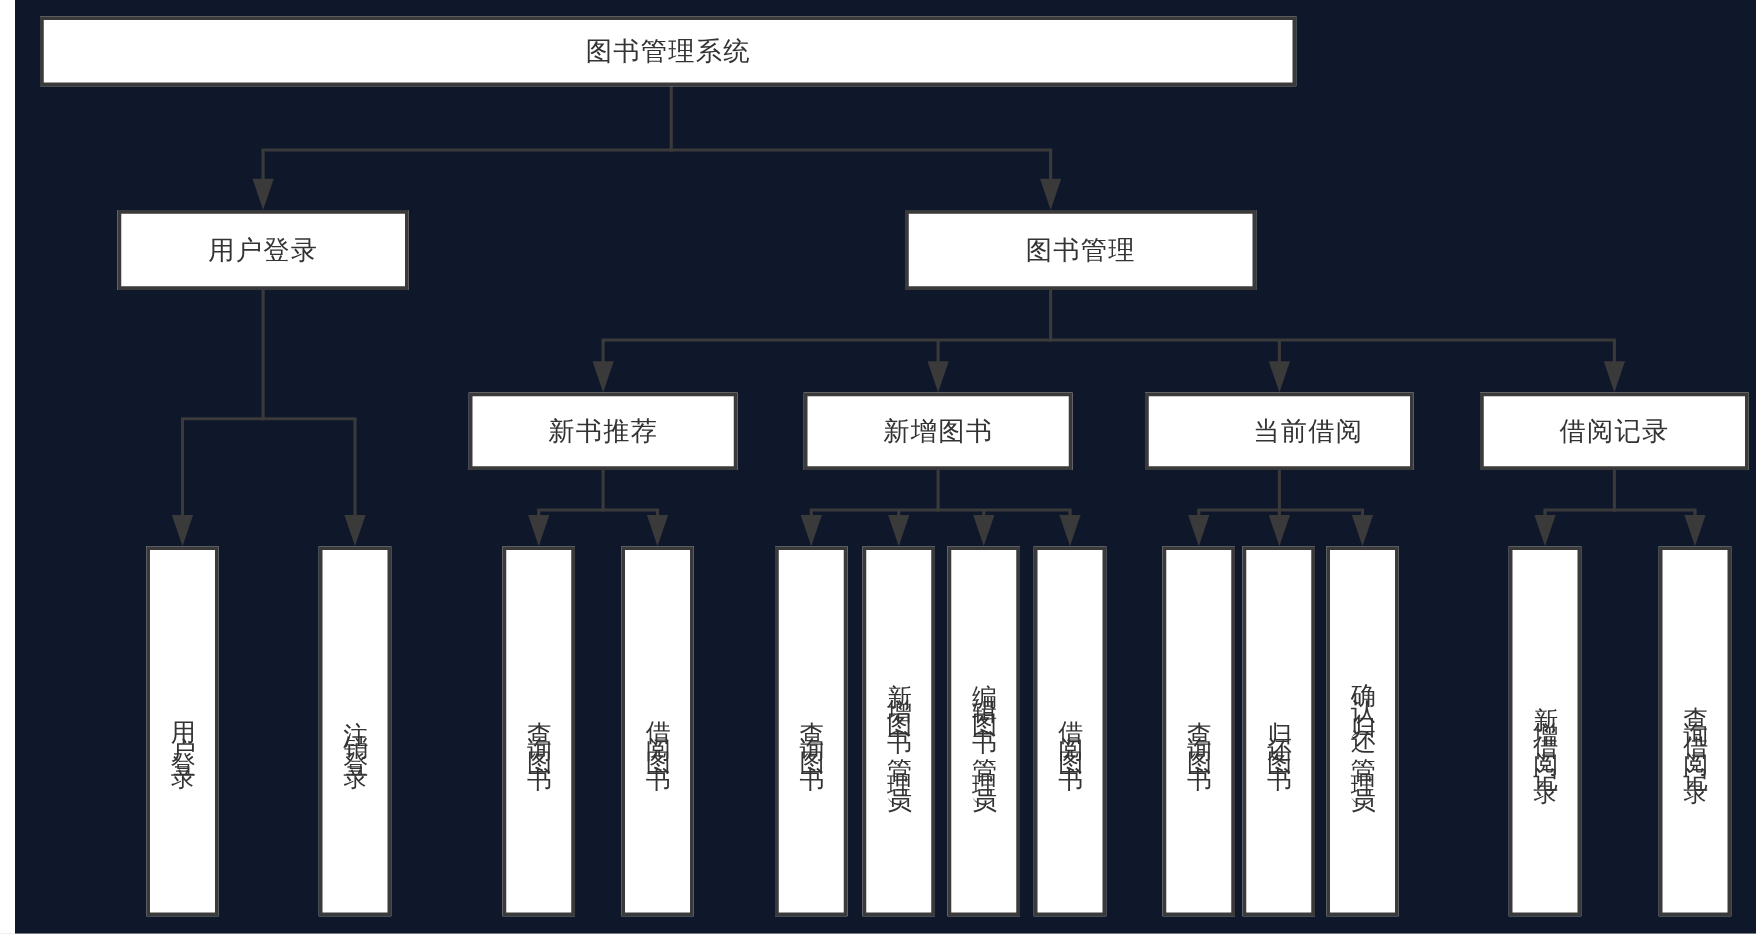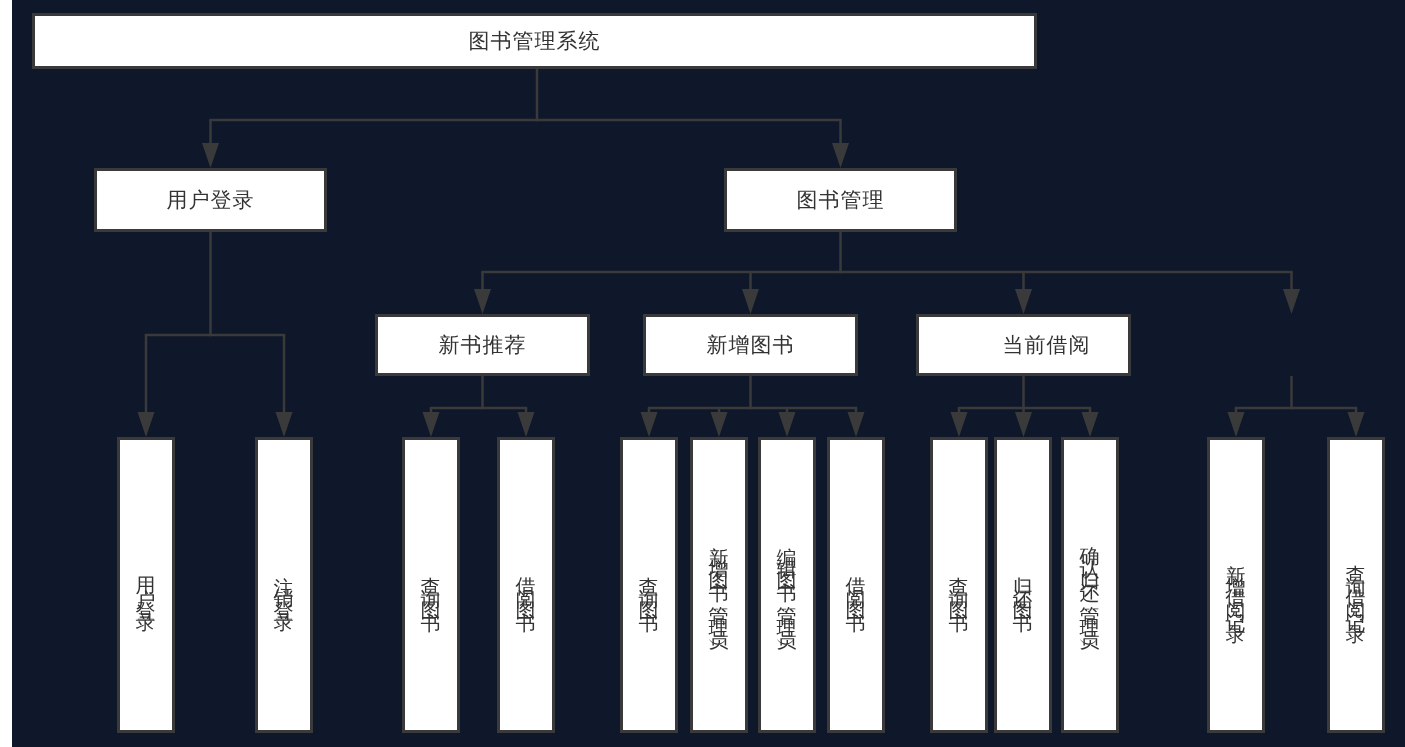--- a/index.html
+++ b/index.html
@@ -45,21 +45,21 @@
     text-orientation: mixed;
     font-size: 20px;
     line-height: 1;
     letter-spacing: 12px;
     white-space: nowrap;
   }
   
   #root          { left: 20px;   top: 13px;  width: 1005px; height: 56px; }
   
   #user-login    { left: 82px;   top: 168px; width: 233px;  height: 64px; }
-  #book-mgmt     { left: 712px;  top: 168px; width: 233px;  height: 64px; }
+  #book-mgmt     { left: 712px;  top: 168px; width: 281px;  height: 64px; }
   
   .l3            { top: 314px; width: 215px; height: 62px; }
   #new-book      { left: 363px; }
   #book-borrow   { left: 631px; }
   #current-borrow{ left: 904px; padding-left: 46px; }
   #borrow-record { left: 1172px; }
   
   .leaf          { top: 437px; width: 58px; height: 296px; }
   #leaf-user-login { left: 105px; }
   #leaf-logout     { left: 243px; }
@@ -158,20 +158,21 @@
   </svg>
 
   <div class="box h-box" id="root">图书管理系统</div>
 
   <div class="box h-box" id="user-login">用户登录</div>
   <div class="box h-box" id="book-mgmt">图书管理</div>
 
   <div class="box h-box l3" id="new-book">新书推荐</div>
   <div class="box h-box l3" id="book-borrow">新增图书</div>
   <div class="box h-box l3" id="current-borrow">当前借阅</div>
+  <div class="box h-box l3" id="borrow-record">借阅记录</div>
 
   <div class="box v-box leaf" id="leaf-user-login">用户登录</div>
   <div class="box v-box leaf" id="leaf-logout">注销登录</div>
   <div class="box v-box leaf" id="nb-query">查询图书</div>
   <div class="box v-box leaf" id="nb-borrow">借阅图书</div>
   <div class="box v-box leaf" id="bb-query">查询图书</div>
   <div class="box v-box leaf" id="bb-add">新增图书（管理员）</div>
   <div class="box v-box leaf" id="bb-edit">编辑图书（管理员）</div>
   <div class="box v-box leaf" id="bb-borrow">借阅图书</div>
   <div class="box v-box leaf" id="cb-query">查询图书</div>

